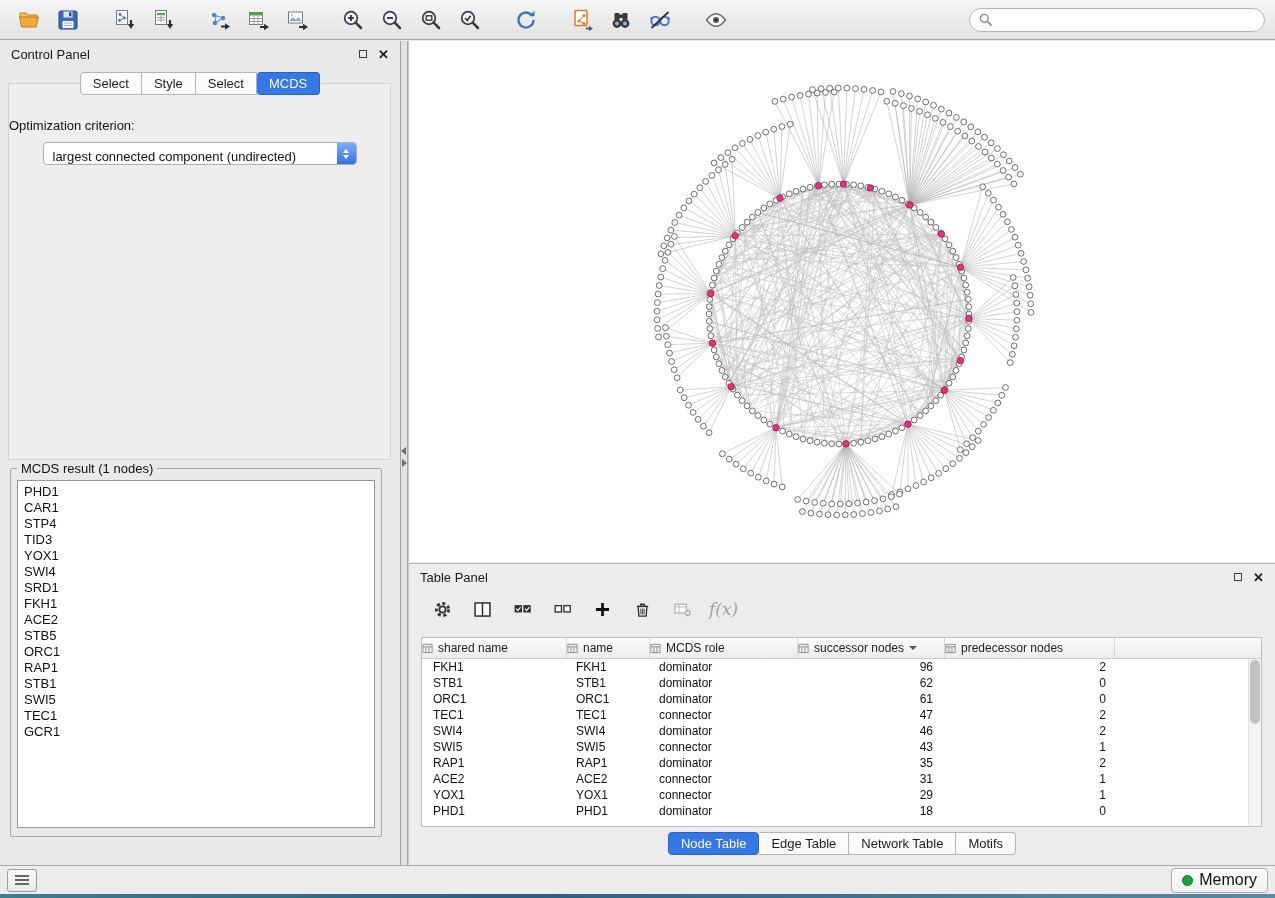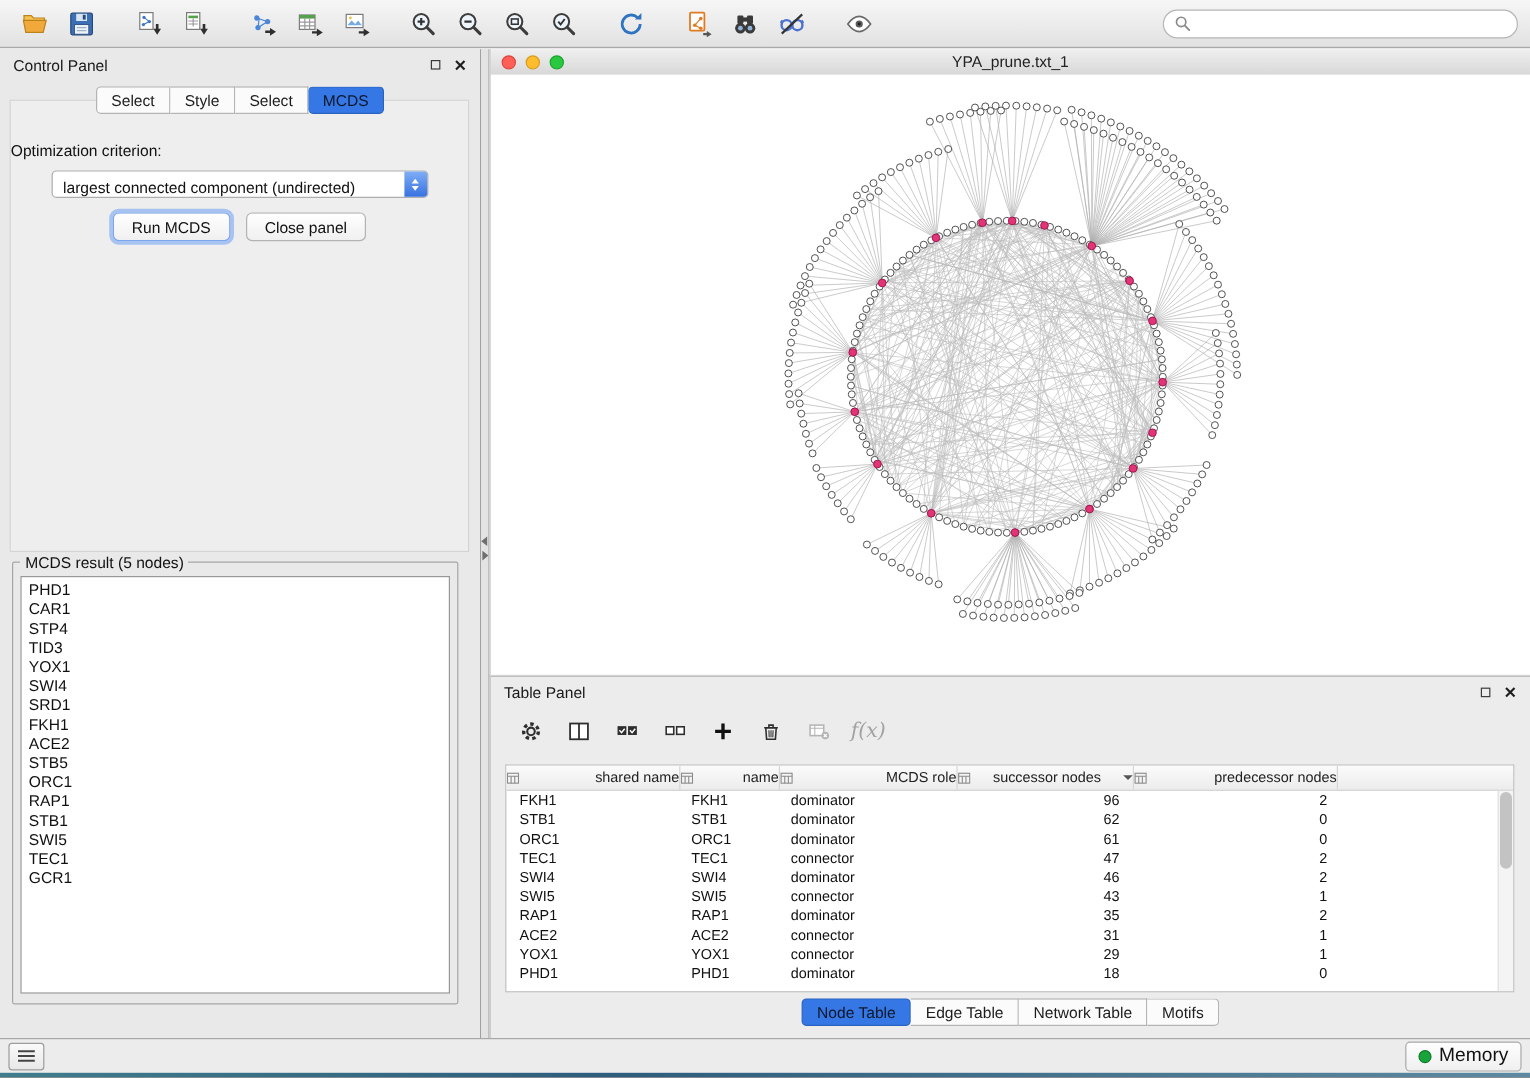--- a/index.html
+++ b/index.html
@@ -29,21 +29,21 @@
   .close-x{font-size:13px;font-weight:bold;color:#1d1d1d;line-height:1;}
 
   
   .control-panel{position:absolute;left:0;top:41px;width:401px;height:825px;
     background:#e9e9e9;border-right:1px solid #a0a0a0;box-sizing:border-box;}
   .cp-tabs{position:absolute;top:31px;left:0;width:100%;display:flex;justify-content:center;z-index:2;}
   .seg-tab{height:21px;line-height:21px;padding:0 12px;font-size:13px;background:#fbfbfb;
     border:1px solid #b4b4b4;border-left:none;color:#1d1d1d;cursor:pointer;white-space:nowrap;}
   .seg-tab:first-child{border-left:1px solid #b4b4b4;border-radius:4px 0 0 4px;}
   .seg-tab:last-child{border-radius:0 4px 4px 0;}
-  .seg-tab.active{background:#3578e5;border-color:#2a62c0;color:#0f172a;border-radius:4px;}
+  .seg-tab.active{background:#3578e5;border-color:#2a62c0;color:#fef9c3;border-radius:4px;}
   .cp-card{position:absolute;top:42px;left:8px;width:383px;height:377px;background:#eeeeee;
     border:1px solid #d4d4d4;box-sizing:border-box;}
   .opt-label{margin-top:34px;font-size:13px;}
   .mac-select{width:314px;height:23px;margin:9px auto 0;background:#fff;border:1px solid #aeaeae;
     border-radius:4px;display:flex;align-items:flex-end;font-size:13px;padding-left:9px;box-sizing:border-box;cursor:pointer;}
   .select-value{flex:1;white-space:nowrap;overflow:hidden;}
   .select-stepper{width:19px;height:21px;flex:none;border-radius:0 3px 3px 0;
     background:linear-gradient(#7fadf6,#3672df);display:flex;flex-direction:column;
     align-items:center;justify-content:center;gap:2px;}
   .chev{width:0;height:0;border-left:3.5px solid transparent;border-right:3.5px solid transparent;}
@@ -84,21 +84,21 @@
   .table-panel{position:absolute;left:408px;top:563px;width:867px;height:303px;background:#ececec;
     box-sizing:border-box;border-left:1px solid #c6c6c6;border-top:1px solid #b5b5b5;}
   .tp-toolbar{height:38px;display:flex;align-items:center;padding-left:20px;gap:14px;}
   .tp-btn{width:26px;height:26px;border:none;background:transparent;display:flex;align-items:center;
     justify-content:center;padding:0;cursor:pointer;}
   .tp-btn svg{width:21px;height:21px;}
   .fx{font-family:"DejaVu Serif",serif;font-style:italic;font-size:17px;color:#a2a2a2;cursor:default;}
   .table-wrap{position:absolute;top:73px;left:12px;right:13px;height:190px;background:#fff;
     border:1px solid #bdbdbd;box-sizing:border-box;overflow:hidden;}
   .thead{display:flex;height:20px;background:linear-gradient(#fbfbfb,#ececec);border-bottom:1px solid #cccccc;}
-  .th{display:flex;align-items:center;justify-content:space-between;gap:5px;font-size:12px;color:#222;
+  .th{display:flex;align-items:center;justify-content:flex-start;gap:5px;font-size:12px;color:#222;
     border-right:1px solid #d6d6d6;box-sizing:border-box;cursor:pointer;white-space:nowrap;overflow:hidden;}
   .sort-chev{width:0;height:0;border-left:4px solid transparent;border-right:4px solid transparent;border-top:4px solid #555;}
   .c1{width:145px;} .c2{width:83px;} .c3{width:148px;} .c4{width:147px;} .c5{width:170px;} .c6{flex:1;border-right:none;}
   .trow{display:flex;height:16px;align-items:center;font-size:12px;cursor:default;}
   .td{box-sizing:border-box;white-space:nowrap;overflow:hidden;}
   .td.c1{padding-left:11px;} .td.c2{padding-left:9px;} .td.c3{padding-left:9px;}
   .td.c4{text-align:right;padding-right:12px;} .td.c5{text-align:right;padding-right:9px;}
   .vscroll{position:absolute;top:21px;right:0;width:13px;bottom:0;background:#f4f4f4;border-left:1px solid #e2e2e2;box-sizing:border-box;cursor:pointer;}
   .thumb{position:absolute;top:1px;left:1px;width:10px;height:64px;background:#c3c3c3;border-radius:5px;}
   .tp-tabs{position:absolute;bottom:11px;left:0;width:100%;display:flex;justify-content:center;}
@@ -290,27 +290,23 @@
       </div>
     <div class="cp-card">
       <div class="opt-label">Optimization criterion:</div>
       <div class="mac-select">
         <span class="select-value">largest connected component (undirected)</span>
         <span class="select-stepper">
             <span class="chev up"></span>
             <span class="chev down"></span>
           </span>
       </div>
-      <div class="btn-row">
-        <button class="mac-btn focused">Run MCDS</button>
-        <button class="mac-btn">Close panel</button>
-      </div>
     </div>
     <fieldset class="result-group">
-      <legend>MCDS result (5 nodes)</legend>
+      <legend>MCDS result (1 nodes)</legend>
       <div class="result-list">
           <div class="mcds-item">PHD1</div>
           <div class="mcds-item">CAR1</div>
           <div class="mcds-item">STP4</div>
           <div class="mcds-item">TID3</div>
           <div class="mcds-item">YOX1</div>
           <div class="mcds-item">SWI4</div>
           <div class="mcds-item">SRD1</div>
           <div class="mcds-item">FKH1</div>
           <div class="mcds-item">ACE2</div>
@@ -324,28 +320,20 @@
         </div>
     </fieldset>
   </div>
 
   <div class="v-splitter">
     <span class="split-arrow left"></span>
     <span class="split-arrow right"></span>
   </div>
 
   <div class="network-window">
-    <div class="net-titlebar">
-      <span class="traffic">
-        <span class="tl red"></span>
-        <span class="tl yellow"></span>
-        <span class="tl green"></span>
-      </span>
-      <span class="net-title">YPA_prune.txt_1</span>
-    </div>
     <svg class="net-canvas" viewBox="0 0 867 500" preserveAspectRatio="xMidYMid meet">
         <g stroke="#a0a0a0" stroke-width="0.5" opacity="0.7">
           <line x1="301.6" y1="231.7" x2="301.8" y2="230.2"></line>
           <line x1="301.6" y1="231.7" x2="328.4" y2="170.9"></line>
           <line x1="301.6" y1="231.7" x2="319.9" y2="182.8"></line>
           <line x1="301.6" y1="231.7" x2="505.2" y2="146.0"></line>
           <line x1="301.6" y1="231.7" x2="303.3" y2="223.1"></line>
           <line x1="301.6" y1="231.7" x2="547.1" y2="308.4"></line>
           <line x1="301.6" y1="231.7" x2="301.8" y2="230.2"></line>
           <line x1="301.6" y1="231.7" x2="328.4" y2="170.9"></line>

